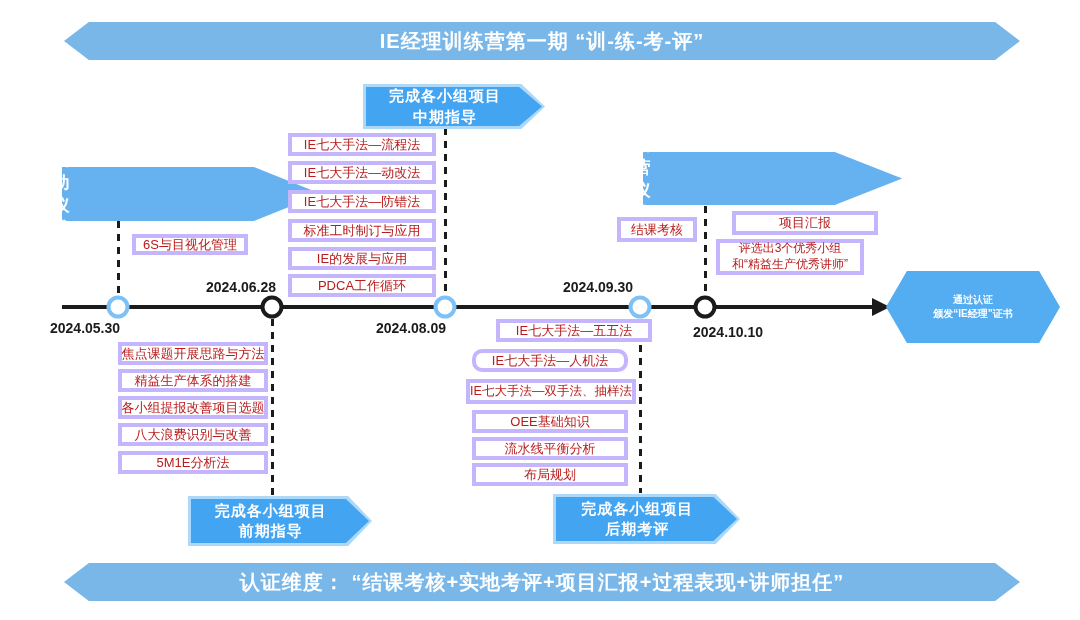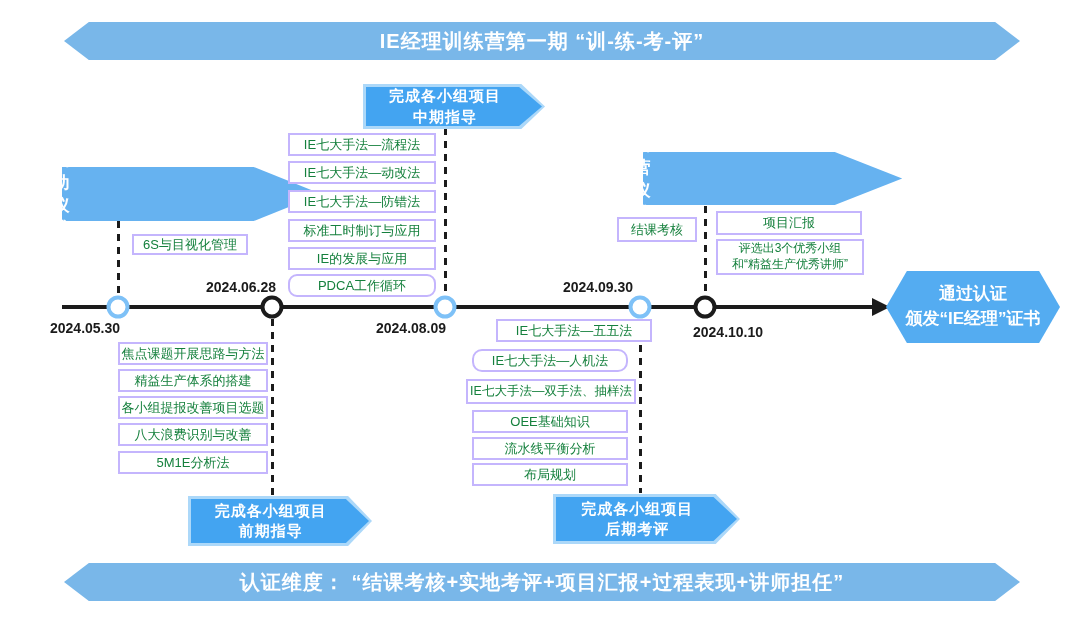--- a/index.html
+++ b/index.html
@@ -35,21 +35,21 @@
     display:flex;flex-direction:column;align-items:center;justify-content:center;
     color:#ffffff;font-weight:bold;font-size:15px;line-height:1.35;
     padding-right:10%;box-sizing:border-box;letter-spacing:1px;
   }
   
   .cert-hex{
     position:absolute;left:886px;top:271px;width:174px;height:72px;
     background:#54acf1;
     clip-path:polygon(0 50%,12% 0,88% 0,100% 50%,88% 100%,12% 100%);
     display:flex;flex-direction:column;align-items:center;justify-content:center;
-    color:#ffffff;font-weight:bold;font-size:17px;line-height:1.45;
+    color:#ffffff;font-weight:bold;font-size:10px;line-height:1.45;
   }
   
   .axis{position:absolute;left:62px;top:305px;width:812px;height:4px;background:#1b1b1b;}
   .axis-head{
     position:absolute;left:872px;top:298px;width:0;height:0;
     border-top:9px solid transparent;border-bottom:9px solid transparent;
     border-left:18px solid #1b1b1b;
   }
   .node{
     position:absolute;width:15px;height:15px;border-radius:50%;
@@ -59,23 +59,23 @@
   .node.black{border:4px solid #1b1b1b;}
   .vdash{
     position:absolute;width:3px;
     background-image:repeating-linear-gradient(to bottom,#1b1b1b 0 7px,transparent 7px 13px);
   }
   .date{
     position:absolute;font-weight:bold;font-size:14px;color:#1b1b1b;white-space:nowrap;
   }
   
   .tbox{
-    position:absolute;background:#ffffff;border:2px solid #c4b5fd;
+    position:absolute;background:#ffffff;border:4px solid #c4b5fd;
     display:flex;align-items:center;justify-content:center;
-    font-size:13px;color:#15803d;white-space:nowrap;box-sizing:border-box;
+    font-size:13px;color:#b91c1c;white-space:nowrap;box-sizing:border-box;
   }
   .tbox.two-line{flex-direction:column;font-size:12px;line-height:1.3;white-space:normal;text-align:center;}
 </style>
 </head>
 <body>
 
 <div id="stage">
 
   <div class="ribbon" style="top:22px;align-items:center;">
     <span>IE经理训练营第一期 “训-练-考-评”</span>
@@ -139,31 +139,31 @@
   <div class="tbox" style="left:118px;top:369px;width:150px;height:23px;">精益生产体系的搭建</div>
   <div class="tbox" style="left:118px;top:396px;width:150px;height:23px;">各小组提报改善项目选题</div>
   <div class="tbox" style="left:118px;top:423px;width:150px;height:23px;">八大浪费识别与改善</div>
   <div class="tbox" style="left:118px;top:451px;width:150px;height:23px;">5M1E分析法</div>
 
   <div class="tbox" style="left:288px;top:133px;width:148px;height:23px;">IE七大手法—流程法</div>
   <div class="tbox" style="left:288px;top:161px;width:148px;height:23px;">IE七大手法—动改法</div>
   <div class="tbox" style="left:288px;top:190px;width:148px;height:23px;">IE七大手法—防错法</div>
   <div class="tbox" style="left:288px;top:219px;width:148px;height:23px;">标准工时制订与应用</div>
   <div class="tbox" style="left:288px;top:247px;width:148px;height:23px;">IE的发展与应用</div>
-  <div class="tbox" style="left:288px;top:274px;width:148px;height:23px;border-radius:9px;">PDCA工作循环</div>
+  <div class="tbox" style="left:288px;top:274px;width:148px;height:23px;">PDCA工作循环</div>
 
   <div class="tbox" style="left:472px;top:319px;width:156px;height:23px;margin-left:24px;">IE七大手法—五五法</div>
   <div class="tbox" style="left:472px;top:349px;width:156px;height:23px;border-radius:10px;">IE七大手法—人机法</div>
   <div class="tbox" style="left:466px;top:379px;width:170px;height:25px;font-size:12.5px;">IE七大手法—双手法、抽样法</div>
   <div class="tbox" style="left:472px;top:437px;width:156px;height:23px;">流水线平衡分析</div>
   <div class="tbox" style="left:472px;top:410px;width:156px;height:23px;">OEE基础知识</div>
   <div class="tbox" style="left:472px;top:463px;width:156px;height:23px;">布局规划</div>
 
   <div class="tbox" style="left:617px;top:217px;width:80px;height:25px;">结课考核</div>
-  <div class="tbox" style="left:716px;top:211px;width:146px;height:24px;text-align:right;">项目汇报</div>
+  <div class="tbox" style="left:732px;top:211px;width:146px;height:24px;text-align:right;">项目汇报</div>
   <div class="tbox two-line" style="left:716px;top:239px;width:148px;height:36px;">
     <span>评选出3个优秀小组</span>
     <span>和“精益生产优秀讲师”</span>
   </div>
 
   <div class="ribbon" style="top:563px;">
     <span>认证维度： “结课考核+实地考评+项目汇报+过程表现+讲师担任”</span>
   </div>
 
 </div>

